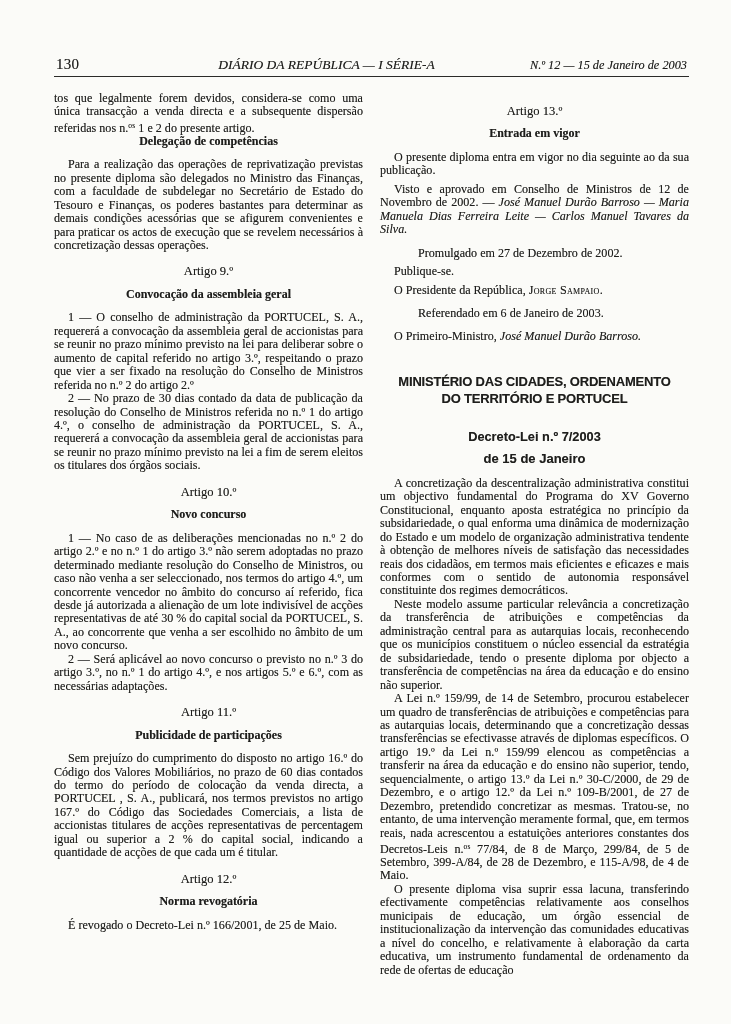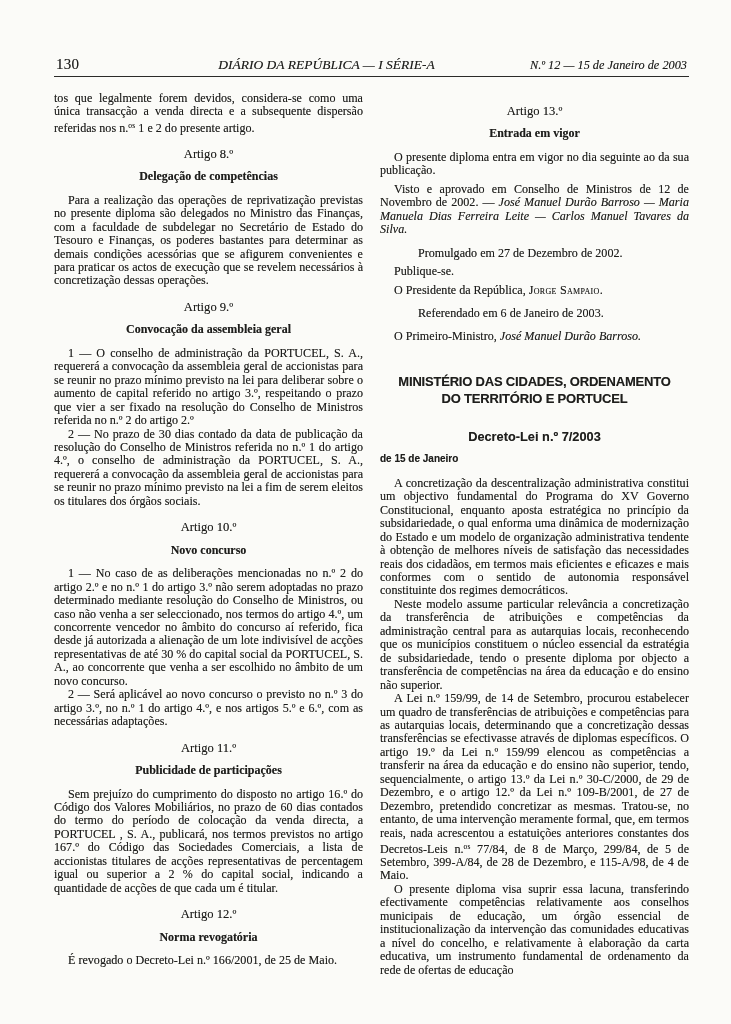--- a/index.html
+++ b/index.html
@@ -41,41 +41,40 @@
     font-size:13px; line-height:17px; letter-spacing:-0.2px;
     margin:29px 0 0;
   }
   .decree {
     font-family:"Liberation Sans","DejaVu Sans",sans-serif;
     font-weight:bold; text-align:center;
     font-size:12.8px; margin:23px 0 0;
   }
   .date {
     font-family:"Liberation Sans","DejaVu Sans",sans-serif;
-    font-weight:bold; text-align:left;
-    font-size:10px; margin:9px 0 11px;
+    font-weight:bold; text-align:center;
+    font-size:13px; margin:9px 0 11px;
   }
   .s-i  { font-style:italic; }
   .s-sc { font-variant:small-caps; letter-spacing:.3px; }
   .s-sup{ font-size:7.5px; vertical-align:3.5px; letter-spacing:.2px; }
 </style>
 </head>
 <body>
 
 <div class="page">
   <header class="hdr">
     <div class="hdr-num">130</div>
     <div class="hdr-title">DIÁRIO DA REPÚBLICA — I SÉRIE-A</div>
     <div class="hdr-issue">N.º 12 — 15 de Janeiro de 2003</div>
   </header>
   <div class="rule"></div>
   <main class="cols">
     <section class="col">
         <p class="para noindent"><span>tos que legalmente forem devidos, considera-se como uma única transacção a venda directa e a subsequente dispersão referidas nos n.</span><span class="s-sup">os</span><span> 1 e 2 do presente artigo.</span></p>
-        <div class="art">Artigo 8.º</div>
         <div class="sub">Delegação de competências</div>
         <p class="para"><span>Para a realização das operações de reprivatização previstas no presente diploma são delegados no Ministro das Finanças, com a faculdade de subdelegar no Secretário de Estado do Tesouro e Finanças, os poderes bastantes para determinar as demais condições acessórias que se afigurem convenientes e para praticar os actos de execução que se revelem necessários à concretização dessas operações.</span></p>
         <div class="art">Artigo 9.º</div>
         <div class="sub">Convocação da assembleia geral</div>
         <p class="para"><span>1 — O conselho de administração da PORTUCEL, S. A., requererá a convocação da assembleia geral de accionistas para se reunir no prazo mínimo previsto na lei para deliberar sobre o aumento de capital referido no artigo 3.º, respeitando o prazo que vier a ser fixado na resolução do Conselho de Ministros referida no n.º 2 do artigo 2.º</span></p>
         <p class="para"><span>2 — No prazo de 30 dias contado da data de publicação da resolução do Conselho de Ministros referida no n.º 1 do artigo 4.º, o conselho de administração da PORTUCEL, S. A., requererá a convocação da assembleia geral de accionistas para se reunir no prazo mínimo previsto na lei a fim de serem eleitos os titulares dos órgãos sociais.</span></p>
         <div class="art">Artigo 10.º</div>
         <div class="sub">Novo concurso</div>
         <p class="para"><span>1 — No caso de as deliberações mencionadas no n.º 2 do artigo 2.º e no n.º 1 do artigo 3.º não serem adoptadas no prazo determinado mediante resolução do Conselho de Ministros, ou caso não venha a ser seleccionado, nos termos do artigo 4.º, um concorrente vencedor no âmbito do concurso aí referido, fica desde já autorizada a alienação de um lote indivisível de acções representativas de até 30 % do capital social da PORTUCEL, S. A., ao concorrente que venha a ser escolhido no âmbito de um novo concurso.</span></p>
         <p class="para"><span>2 — Será aplicável ao novo concurso o previsto no n.º 3 do artigo 3.º, no n.º 1 do artigo 4.º, e nos artigos 5.º e 6.º, com as necessárias adaptações.</span></p>

